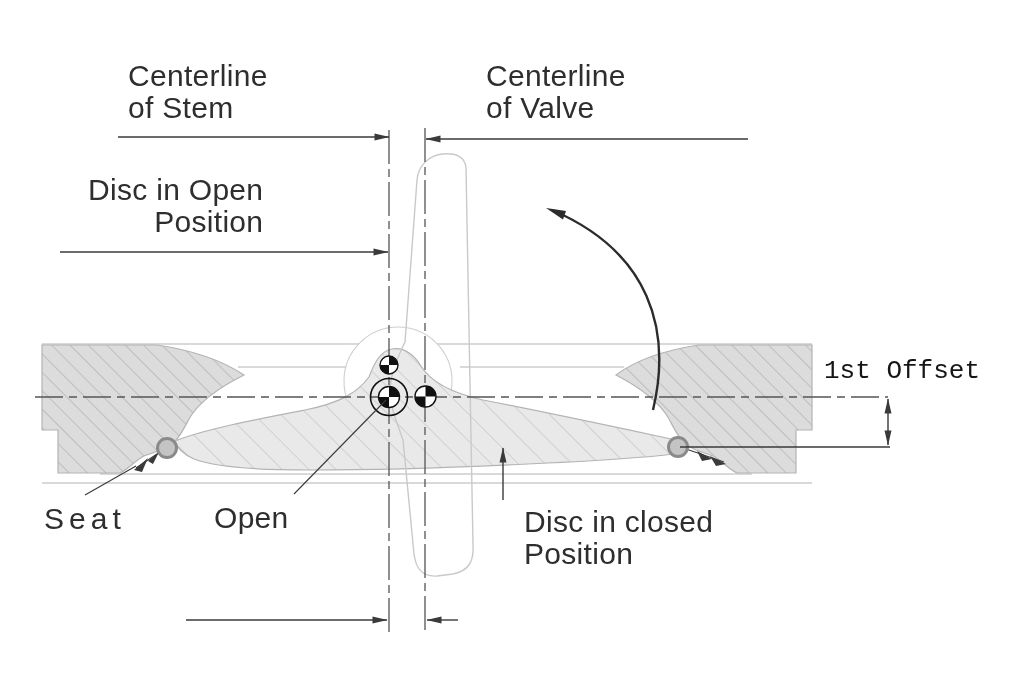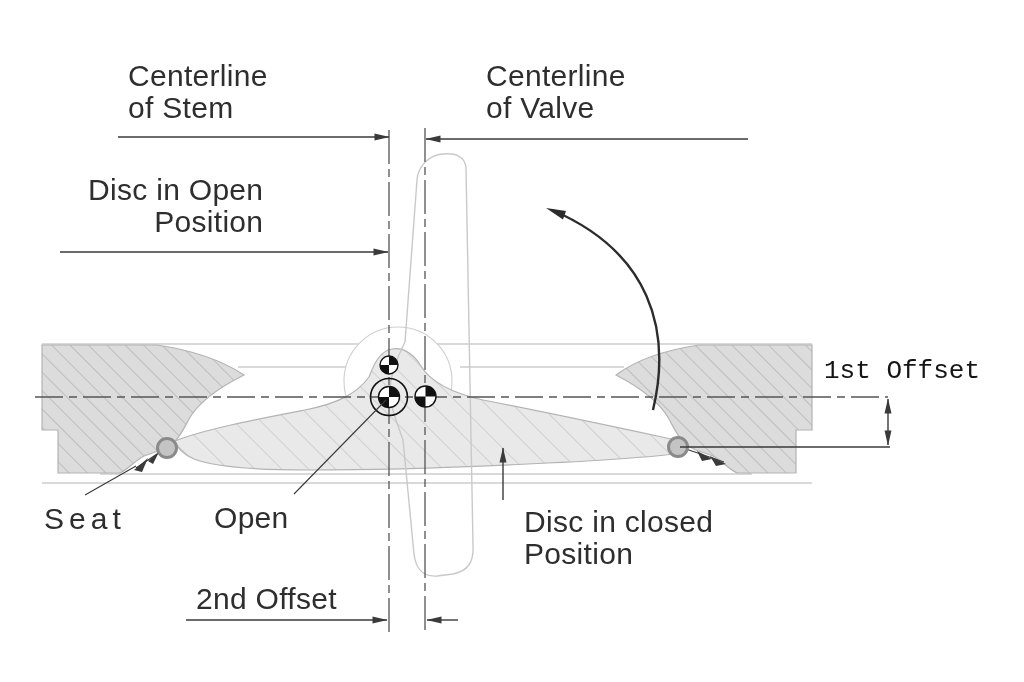--- a/index.html
+++ b/index.html
@@ -195,15 +195,14 @@
 of Stem</div>
   <div class="lbl" id="lbl-cl-valve">Centerline
 of Valve</div>
   <div class="lbl" id="lbl-disc-open">Disc in Open
 Position</div>
   <div class="lbl" id="lbl-first-offset">1st Offset</div>
   <div class="lbl" id="lbl-seat">Seat</div>
   <div class="lbl" id="lbl-stem">Open</div>
   <div class="lbl" id="lbl-disc-closed">Disc in closed
 Position</div>
-  <div class="lbl" id="lbl-second-offset">2nd Offset</div>
 
 </div>
 
 </body></html>

